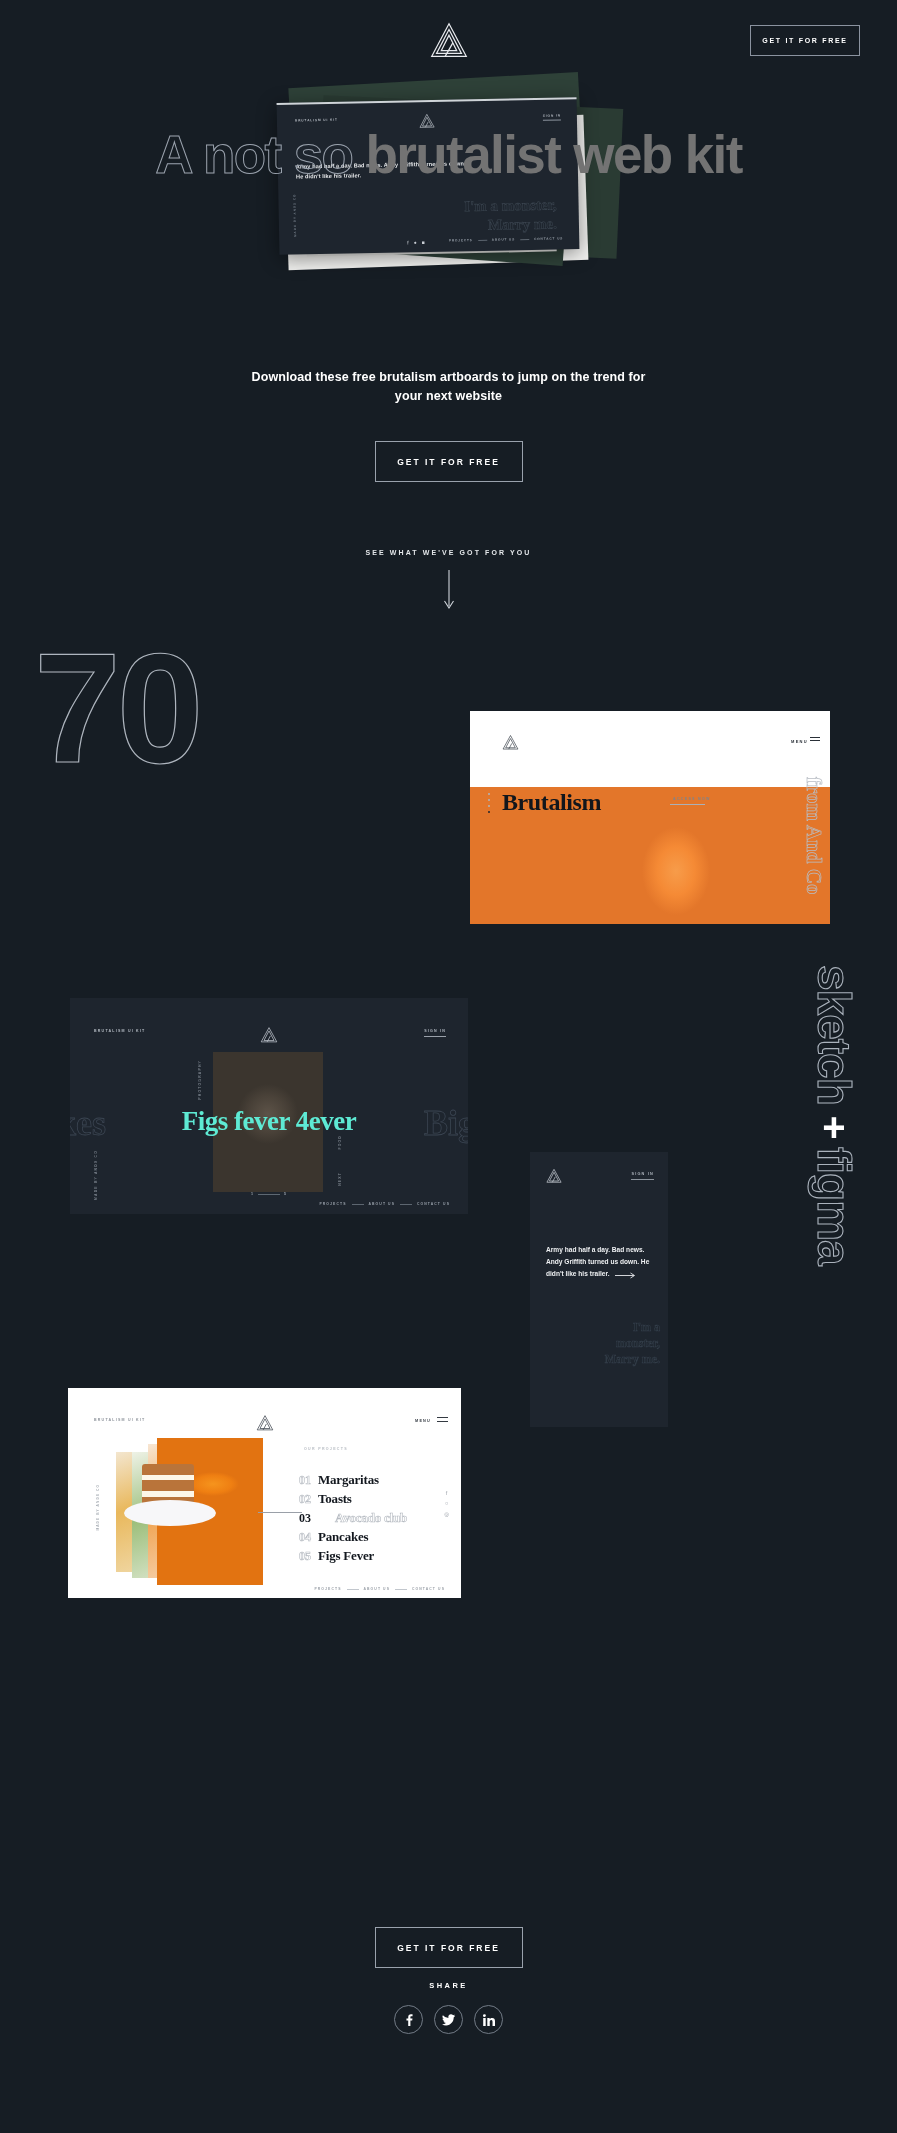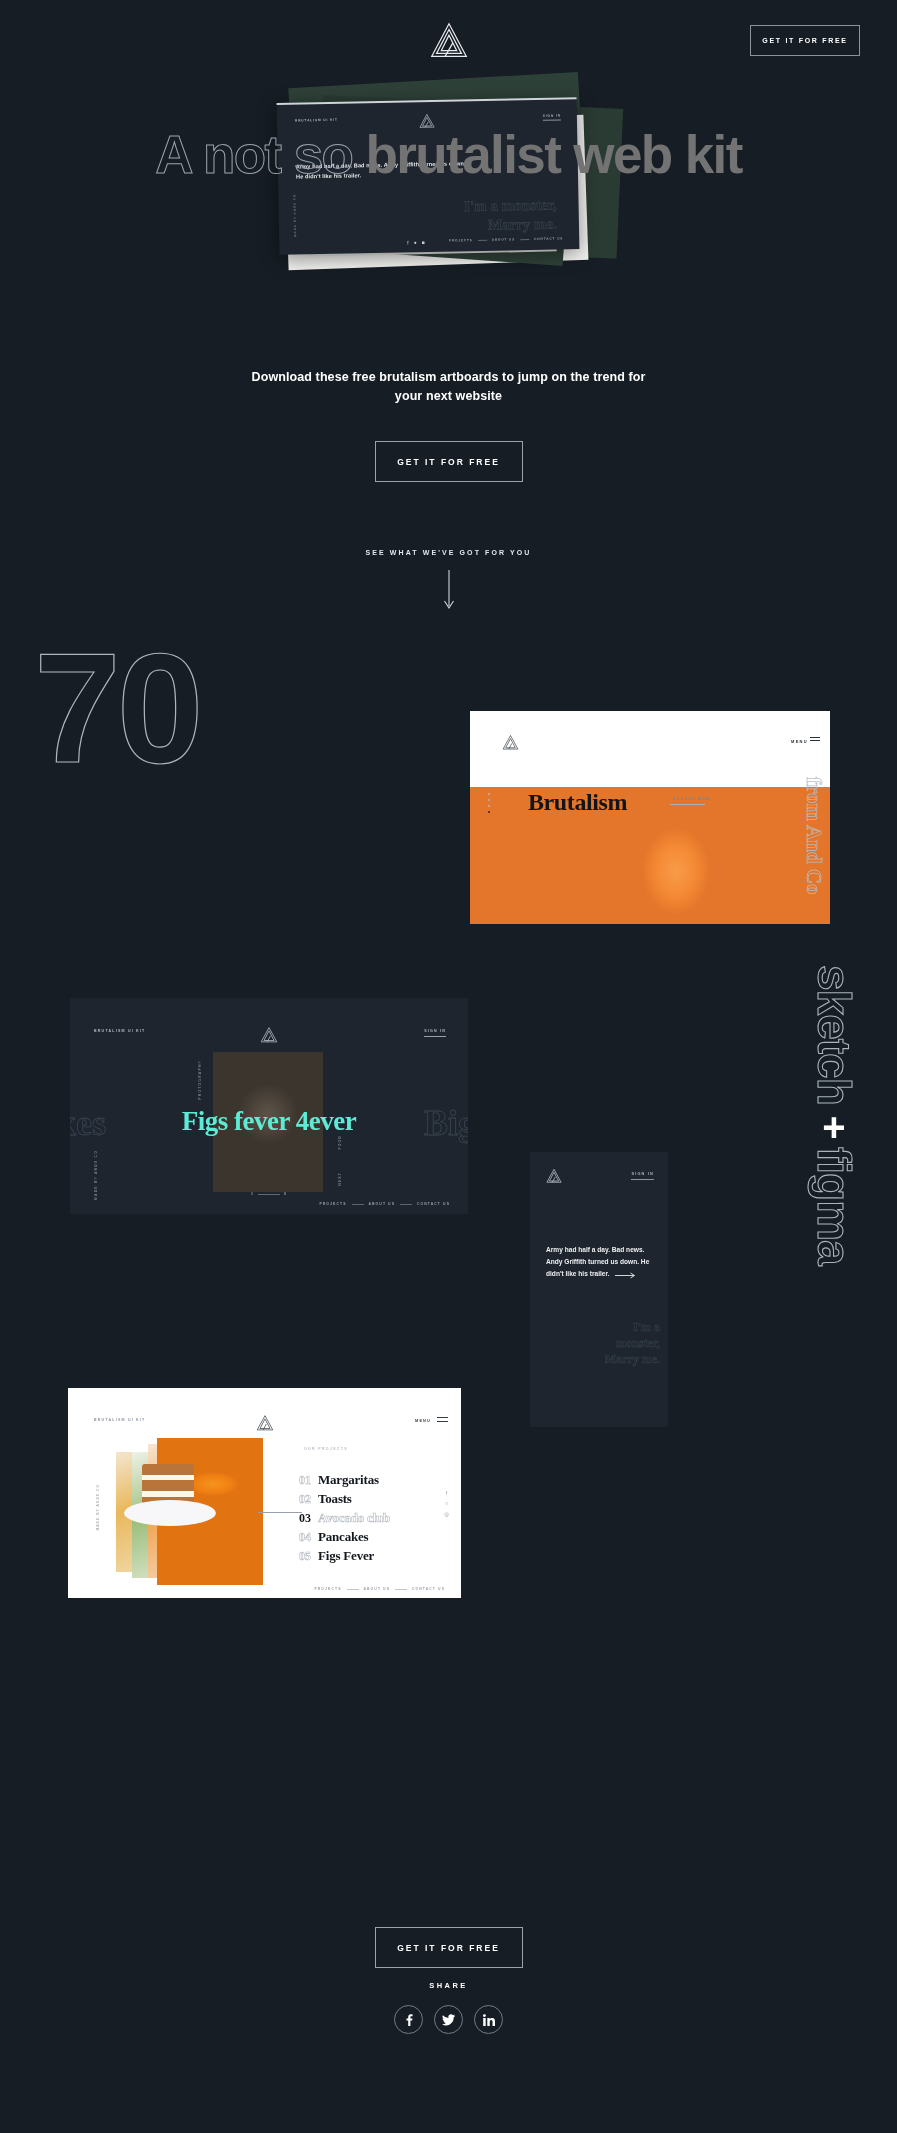--- a/index.html
+++ b/index.html
@@ -112,21 +112,21 @@
     background:
       radial-gradient(ellipse 34px 44px at 206px 84px, #f79c4a 0%, #f58a35 55%, #e3762a 100%),
       radial-gradient(ellipse 28px 17px at 86px 62px, #fde2d5 0%, #f7cdb8 70%, #eebca4 100%),
       radial-gradient(ellipse 20px 26px at 82px 120px, #fbe0d2 0%, #f3c8b2 100%),
       radial-gradient(ellipse 26px 18px at 295px 116px, #f79a52 0%, #ef8437 100%),
       linear-gradient(180deg, #e9e9e9 0%, #efefef 40%, #f4f2f0 100%);
   }
   .cb-title {
     position: absolute; left: 32px; top: 78px;
     font-family: "Liberation Serif", serif; font-weight: 700; font-size: 24px;
-    color: #12161c; letter-spacing: -.4px; margin-left: 26px;
+    color: #12161c; letter-spacing: -.4px;
   }
   .cb-access { position:absolute; left: 203px; top: 86px; font-size: 3.6px; letter-spacing:1.3px; color:#7d848e; font-weight:700;}
   .cb-access-line { position:absolute; left:200px; top:93px; width:35px; height:1px; background:#aab0b8;}
   .cb-side { position:absolute; right: 4px; top: 66px;
     writing-mode: vertical-rl; font-family:"Liberation Serif", serif; font-size: 21px; font-weight:700;
     color: transparent; -webkit-text-stroke: .7px #b8bdc4; letter-spacing: 0px; }
   .cb-dots { position:absolute; left: 18px; top: 82px; }
   .cb-dots i { display:block; width:2px; height:2px; border-radius:50%; background:#b0b6bd; margin-bottom:4px; }
   .cb-dots i.on { background:#20262e; }
 
@@ -226,21 +226,21 @@
     border-radius: 3px; }
   .cmn-plate { position:absolute; left: 56px; top: 112px; width: 92px; height: 26px; border-radius:50%; background:#f7f7f9; }
   .cmn-connector { position:absolute; left: 190px; top: 124px; width: 44px; height: 1px; background:#9aa0a8; }
   .cmn-projlbl { position:absolute; left: 236px; top: 59px; font-size: 3.6px; letter-spacing:1.3px; color:#b9bec5; font-weight:700;}
   .cmn-list { position:absolute; left: 231px; top: 84px; }
   .cmn-item { display:flex; align-items:baseline; gap: 7px; height: 19px; }
   .cmn-num { font-family:"Liberation Serif", serif; font-size: 12px; font-weight:700;
     color:transparent; -webkit-text-stroke:.6px #b6bbc2; }
   .cmn-name { font-family:"Liberation Serif", serif; font-size: 13px; font-weight:700; color:#13181f; letter-spacing:-.2px; }
   .cmn-item.active .cmn-num { color:#13181f; -webkit-text-stroke:0; }
-  .cmn-item.active .cmn-name { color:transparent; -webkit-text-stroke:.6px #b6bbc2; }
+  .cmn-item.active .cmn-name { color:transparent;margin-left:17px; -webkit-text-stroke:.6px #b6bbc2; }
   .cmn-social { position:absolute; right: 12px; top: 100px; color:#9aa0a8; font-size:5.5px; line-height:1.9; text-align:center;}
   .cmn-vert { position:absolute; left: 28px; top: 96px; writing-mode: vertical-rl; transform: rotate(180deg);
     font-size:3.2px; letter-spacing:1.1px; color:#a8aeb5; font-weight:700;}
   .cmn-foot { position:absolute; right: 16px; bottom: 7px; display:flex; align-items:center; gap:5px; font-size:3.4px; letter-spacing:1.1px; color:#9aa0a8; font-weight:700;}
   .cmn-foot i { display:inline-block; width:12px; height:1px; background:#c2c7cd; }
 
   
   .bottom-cta {
     position:absolute; top: 1762px; left: 50%; transform: translateX(-50%);
     width: 720px; text-align:center;

